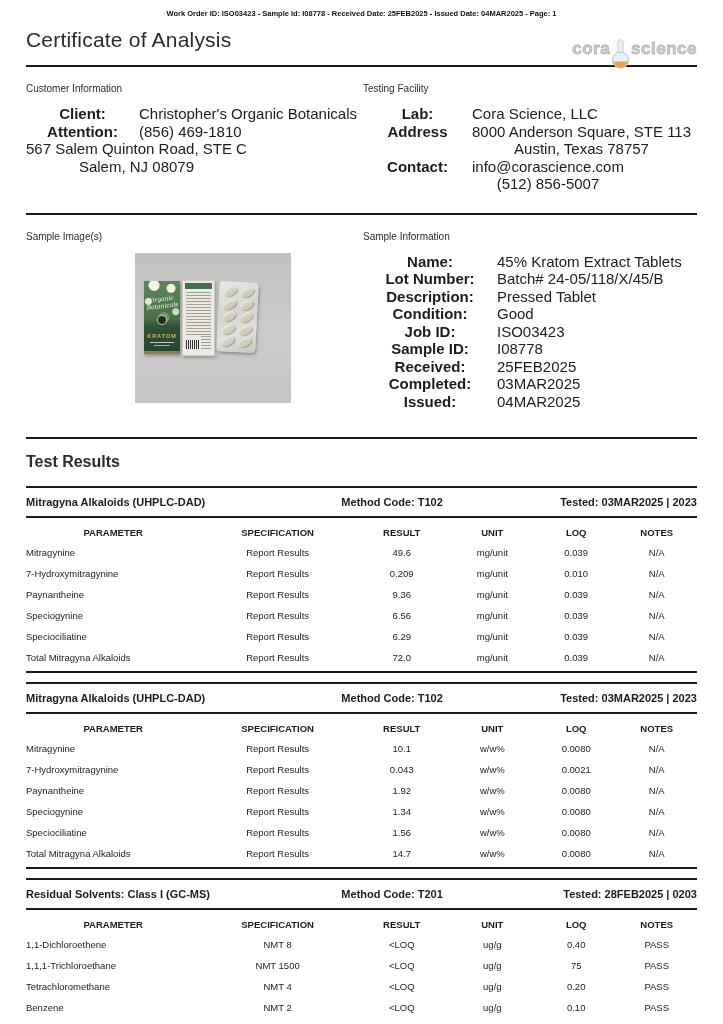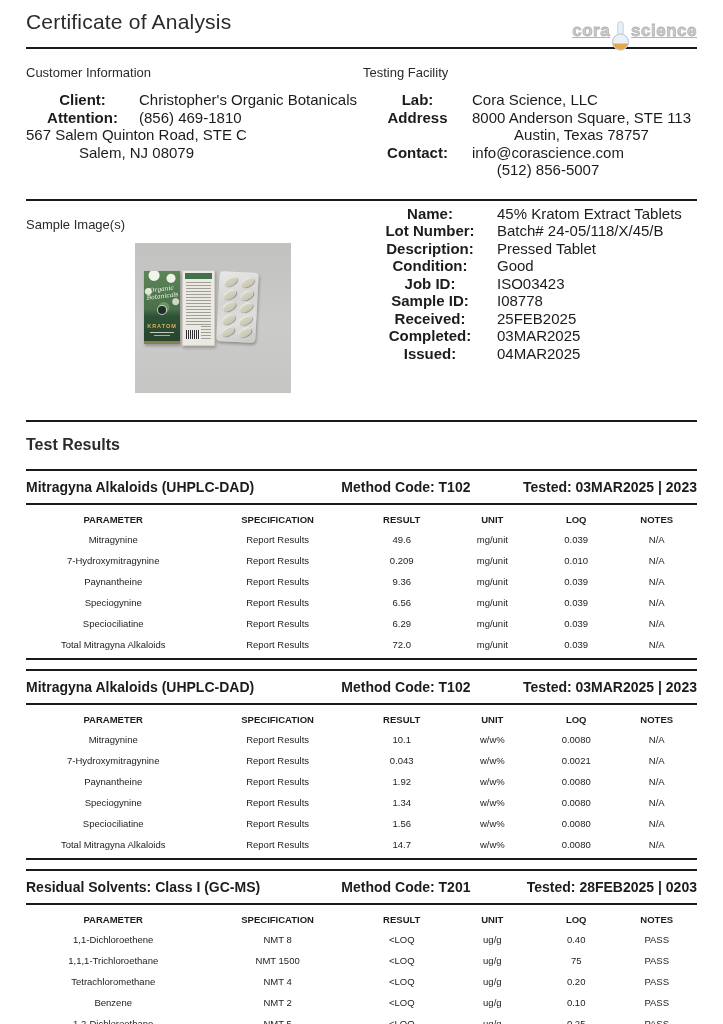--- a/index.html
+++ b/index.html
@@ -9,30 +9,30 @@
     background:#ffffff; color:#1c1c1c;
     font-family:"Liberation Sans","DejaVu Sans",sans-serif;
     position:relative;
   }
   .meta { text-align:center; font-size:7.5px; font-weight:bold; color:#111; padding-top:9px; }
 
   .titlebar { display:flex; justify-content:space-between; align-items:flex-start; padding:7px 26px 0; }
   .title { font-size:21px; font-weight:400; color:#2b2b2b; margin:3px 0 0; letter-spacing:0.2px; }
 
   .logo { display:flex; align-items:center; margin-top:8px;
-    font-size:17px; font-weight:bold; color:#cccccc; letter-spacing:0.5px;text-decoration:underline;
+    font-size:17px; font-weight:bold; color:#cccccc; letter-spacing:0.5px;
     -webkit-text-stroke:0.8px #b3b3b3; }
   .logo svg { margin:0 1px; transform:translateY(6px); }
 
   .rule { border:0; border-top:2.5px solid #1a1a1a; margin:0 26px; }
 
   .cols { display:flex; padding:4px 26px 0; }
   .col-l { width:337px; flex:none; }
   .col-r { flex:1; }
-  h2.sec { font-size:13px; font-weight:400; color:#2b2b2b; margin:12px 0 11px; }
+  h2.sec { font-size:10px; font-weight:400; color:#2b2b2b; margin:12px 0 11px; }
   .frow { display:flex; font-size:15px; line-height:17.5px;text-align:center; }
   .flabel { font-weight:bold; flex:none; }
   .col-l .flabel { width:113px; }
   .col-r .flabel { width:109px; }
   .col-r.sample .flabel { width:134px; }
   .fvalue div { line-height:17.5px; }
   .sect1 { padding-bottom:20px; }
   .sect2 { padding-bottom:27px; }
 
   
@@ -75,37 +75,38 @@
   .tab { width:14px; height:7.5px; margin:auto;
     background:linear-gradient(180deg,#dbd8c6,#c8c5b1); border-radius:45%/50%;
     transform:rotate(-32deg);
     box-shadow:0.5px 1px 1px rgba(0,0,0,0.35), inset 0 1px 1px rgba(255,255,255,0.6); }
 
   .results-title { font-size:16px; font-weight:700; color:#2b2b2b; margin:14px 26px 15px; }
 
   .tables { padding:0 26px; }
   .tblock { margin-bottom:9px; }
   .tband { display:flex; align-items:center; border-top:2.5px solid #1a1a1a;
-    border-bottom:2.5px solid #1a1a1a; padding:8px 0; font-size:14px; font-weight:bold; }
+    border-bottom:2.5px solid #1a1a1a; padding:8px 0; font-size:11px; font-weight:bold; }
   .tband .t1 { width:47%; }
   .tband .t2 { width:26%; }
   .tband .t3 { width:27%; text-align:right; }
   table.results { width:100%; border-collapse:collapse; font-size:9.5px;
     border-bottom:2.5px solid #1a1a1a; }
   table.results th { font-weight:bold; text-align:center; padding:9px 0 4px; }
   table.results td { text-align:center; padding:4px 0; line-height:13px; }
-  table.results td:first-child { text-align:center; }
+  table.results td:first-child { text-align:left; }
   table.results tbody tr:last-child td { padding-bottom:7px; }
   .cw1{width:26%}.cw2{width:23%}.cw3{width:14%}.cw4{width:13%}.cw5{width:12%}.cw6{width:12%}
 </style>
 </head>
 <body>
 
 <div class="page">
 
+  <div class="meta">Work Order ID: ISO03423 - Sample Id: I08778 - Received Date: 25FEB2025 - Issued Date: 04MAR2025 - Page: 1</div>
 
   <div class="titlebar">
     <h1 class="title">Certificate of Analysis</h1>
     <div class="logo">
       <span>cora</span>
       <svg width="19" height="32" viewBox="0 0 19 32">
         <defs>
             <clipPath id="bulbclip">
               <circle cx="9.5" cy="21" r="8"></circle>
             </clipPath>
@@ -190,20 +191,21 @@
           <i class="tab"></i>
             <i class="tab"></i>
           <i class="tab"></i>
             <i class="tab"></i>
           <i class="tab"></i>
             <i class="tab"></i>
         </div>
       </div>
     </div>
     <div class="col-r sample">
+      <h2 class="sec">Sample Information</h2>
       <div class="frow">
         <span class="flabel">Name:</span>
         <span class="fvalue">45% Kratom Extract Tablets</span>
       </div>
       <div class="frow">
         <span class="flabel">Lot Number:</span>
         <span class="fvalue">Batch# 24-05/118/X/45/B</span>
       </div>
       <div class="frow">
         <span class="flabel">Description:</span>

